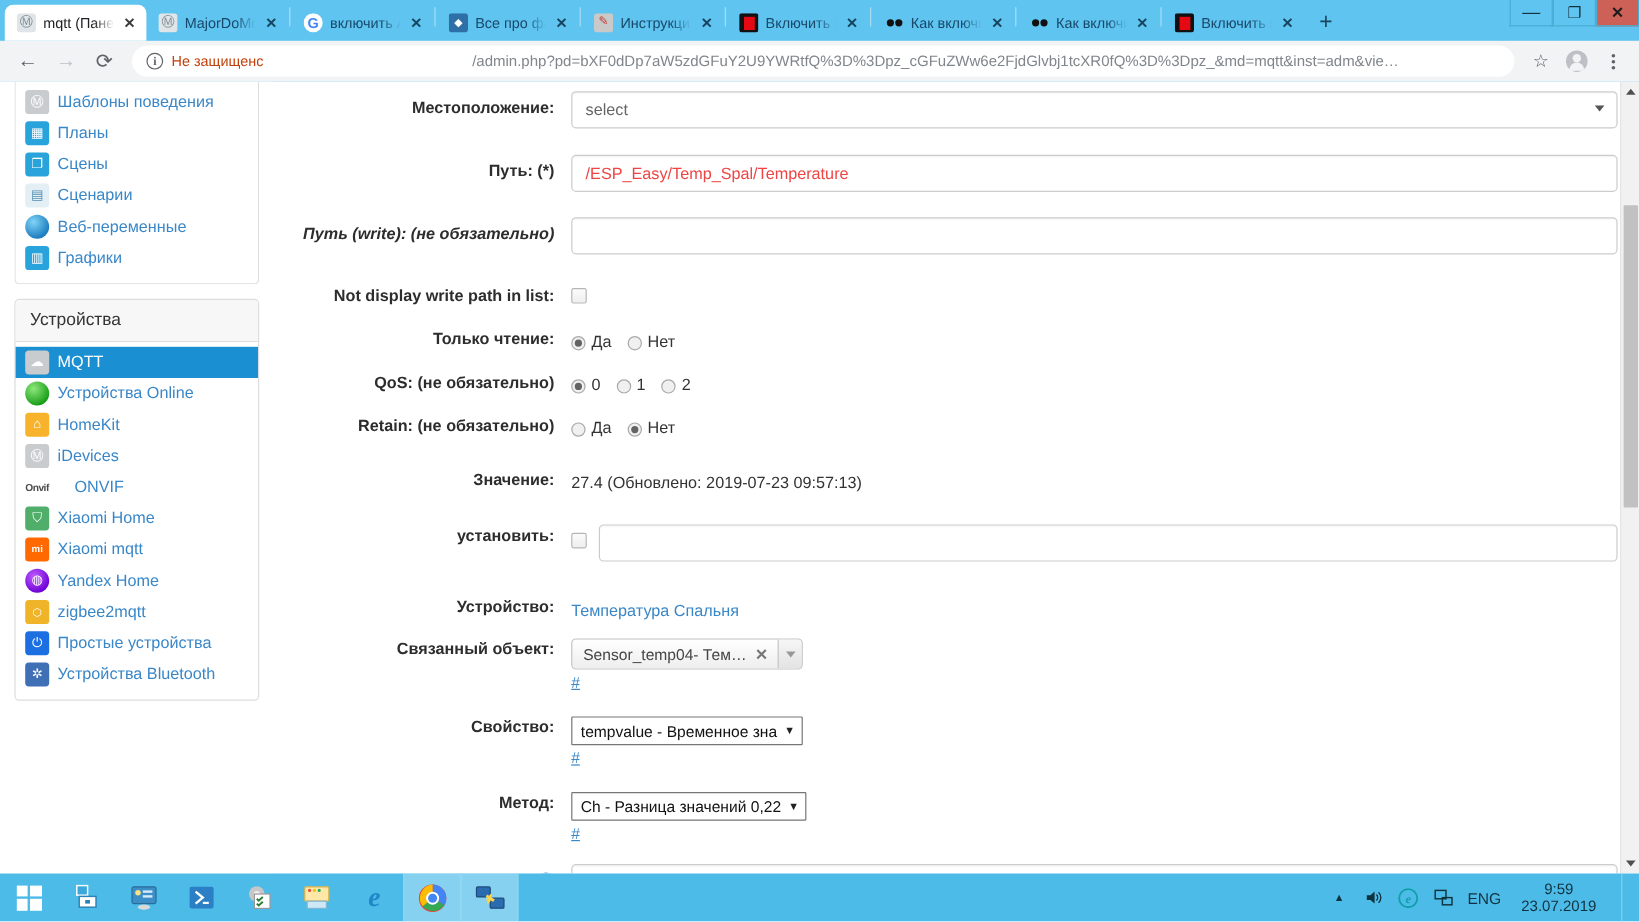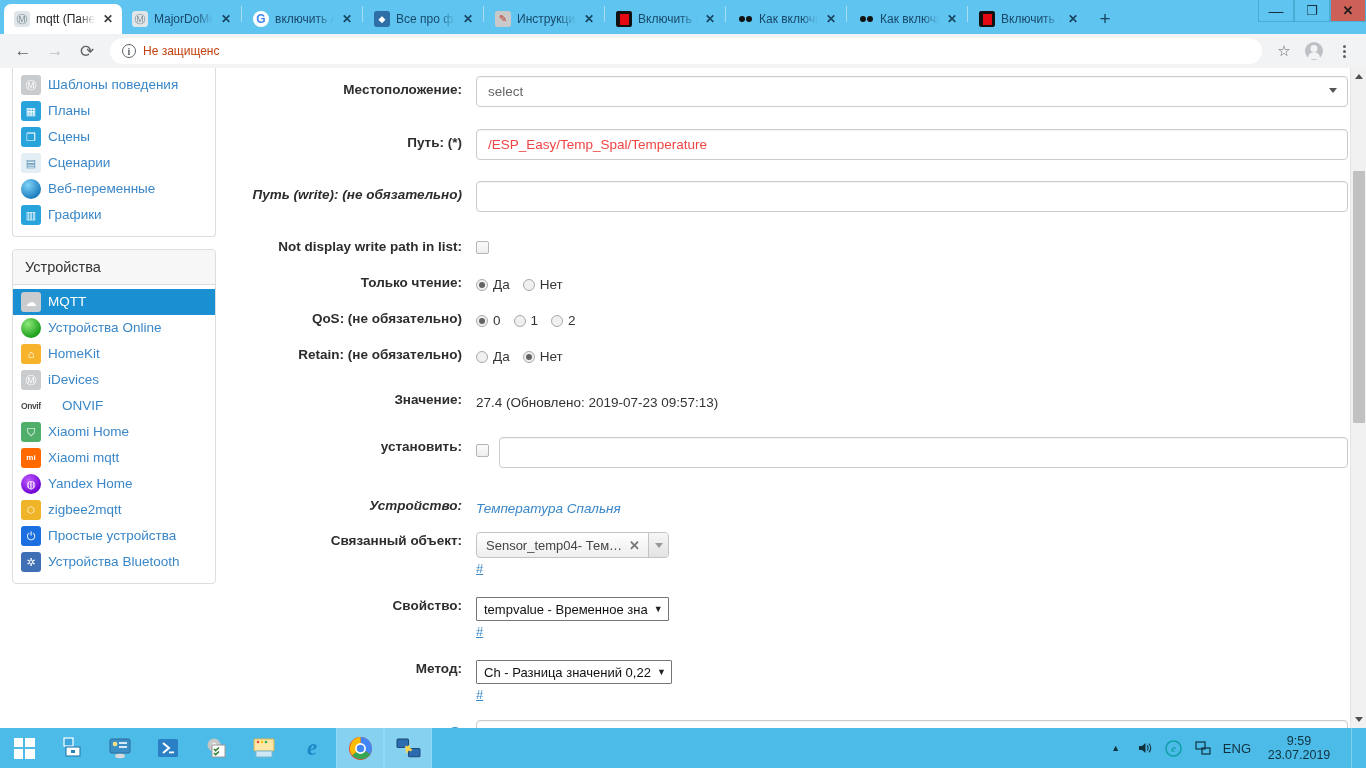--- a/index.html
+++ b/index.html
@@ -152,21 +152,21 @@
   }
   .sel {
     width:100%; height:31px; border:1px solid #ccc; border-radius:4px; background:#fff;
     font-size:13.5px; color:#666; padding:0 11px; line-height:29px; position:relative;
     box-shadow:inset 0 1px 1px rgba(0,0,0,.05);
   }
   .sel .caret { position:absolute; right:10px; top:11px; border-left:4px solid transparent;
                 border-right:4px solid transparent; border-top:5px solid #555; }
   .cb { width:13px;height:13px;border:1px solid #b5b5b5;border-radius:2px;
         background:linear-gradient(#fbfbfb,#eeeeee); display:inline-block; vertical-align:middle;}
-  .radio-line { font-size:13.5px; color:#333; padding-top:8px; display:flex; align-items:center; gap:3px; }
+  .radio-line { font-size:13.5px; color:#333; padding-top:8px; display:flex; align-items:flex-end; gap:3px; }
   .radio { width:12px;height:12px;border-radius:50%; border:1px solid #a9a9a9;
            background:#f0f0f0; display:inline-block; position:relative; margin-right:2px; }
   .radio.on::after { content:""; position:absolute; left:50%; top:50%; transform:translate(-50%,-50%);
                      width:6px;height:6px;border-radius:50%;background:#636363; }
   .radio-line .gap { display:inline-block; width:7px; }
   .static-val { font-size:13.5px; color:#333; padding-top:9px; }
   .link { color:#3a87c8; font-size:13.5px; text-decoration:none; }
   .hash { color:#3a87c8; font-size:13px; display:block; margin-top:3px; }
 
   .select2 {
@@ -333,20 +333,21 @@
 
   <div class="toolbar">
     <div class="navbtn">←</div>
     <div class="navbtn dim">→</div>
     <div class="navbtn">⟳</div>
 
     <div class="omnibox">
       <span class="info-circle">i</span>
       <span class="notsecure">Не защищенс</span>
       <span class="redacted"></span>
+      <span class="url">/admin.php?pd=bXF0dDp7aW5zdGFuY2U9YWRtfQ%3D%3Dpz_cGFuZWw6e2FjdGlvbj1tcXR0fQ%3D%3Dpz_&amp;md=mqtt&amp;inst=adm&amp;vie…</span>
     </div>
 
     <div class="tb-right">
       <div class="tb-icon">☆</div>
       <div class="tb-icon">
           <span class="avatar-ic"></span>
         </div>
       <div class="tb-icon">
         <span class="kebab">
             <span></span>
@@ -527,21 +528,21 @@
         </div>
 
         <div class="row" style="margin-top:19px;">
           <div class="row-label">установить:</div>
           <div class="row-field" style="display:flex; align-items:flex-start; gap:10px; padding-top:8px;">
             <span class="cb" style="margin-top:7px;"></span>
             <span class="inp" style="flex:1 1 auto;"></span>
           </div>
         </div>
 
-        <div class="row" style="margin-top:20px;font-style:italic;">
+        <div class="row" style="margin-top:20px;">
           <div class="row-label">Устройство:</div>
           <div class="row-field">
             <div class="static-val"><a class="link" href="#">Температура Спальня</a></div>
           </div>
         </div>
 
         <div class="row" style="margin-top:7px;">
           <div class="row-label">Связанный объект:</div>
           <div class="row-field" style="padding-top:9px;">
             <div class="select2">

